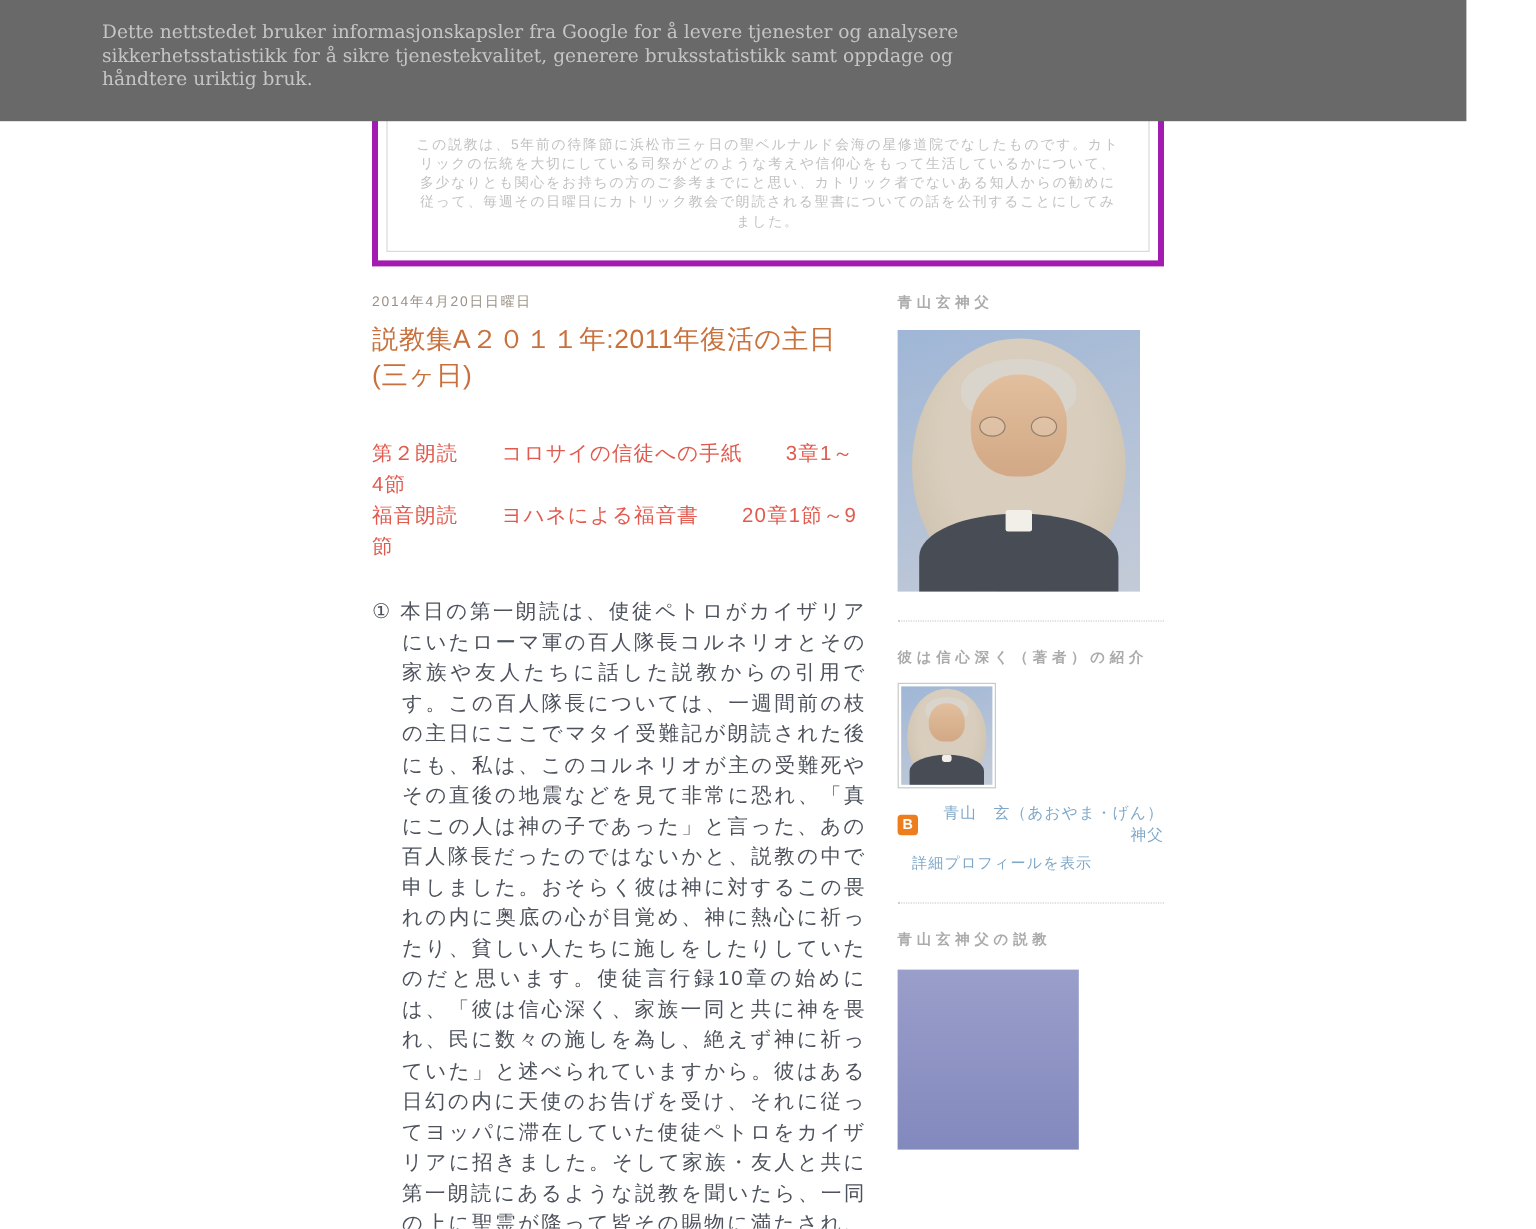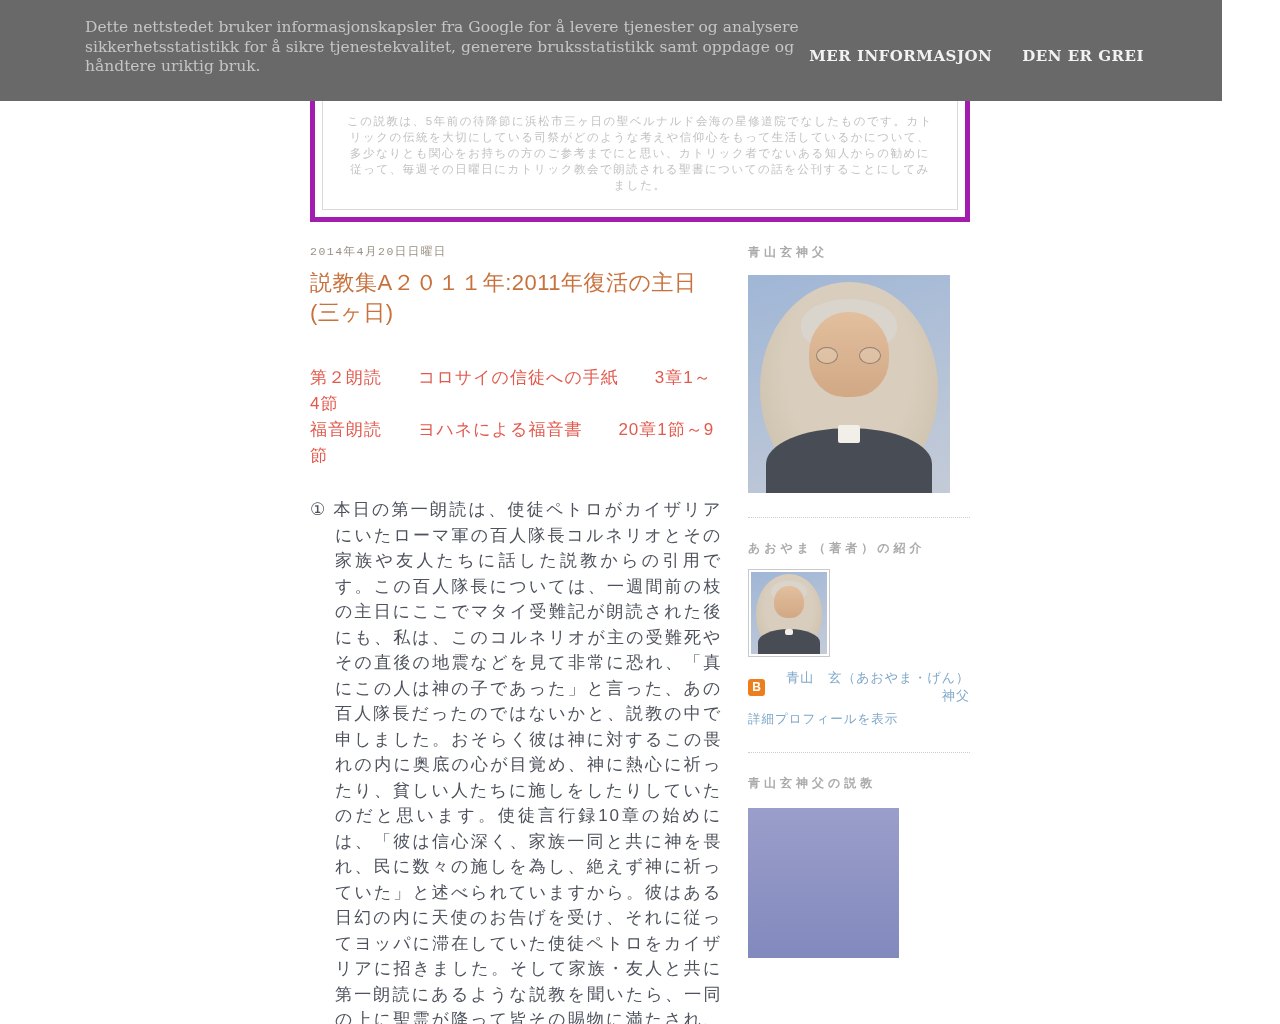--- a/index.html
+++ b/index.html
@@ -42,21 +42,21 @@
     color:#c2c2c2; font-size:11.5px; line-height:16px; letter-spacing:1.5px;
     text-align:center;
   }
 
   
   .columns { display:flex; margin-top:22px; }
   .main-col { width:412px; }
   .side-col { width:222px; margin-left:26px; }
 
   
-  .post-date { color:#9a9084; font-size:11.5px; letter-spacing:1.5px;font-family:Liberation Mono, monospace; }
+  .post-date { color:#9a9084; font-size:11.5px; letter-spacing:1.5px; }
   .post-title {
     margin-top:9px; color:#c8713c; font-size:22px; font-weight:normal;
     letter-spacing:0.5px;
   }
   .readings { margin-top:37px; color:#e25a4e; font-size:17px; line-height:26px; letter-spacing:1px; }
   .post-body {
     margin-top:28px; color:#4d525c; font-size:17px; line-height:25.5px;
     letter-spacing:1.6px; text-align:justify;
     padding-left:25px; text-indent:-25px;
   }
@@ -94,40 +94,36 @@
   .profile-row { margin-top:12px; display:flex; align-items:center; }
   .blogger-icon {
     width:17px; height:17px; border-radius:3px; background:#ee7d1e;
     color:#fff; font-size:12px; font-weight:bold; line-height:17px;
     text-align:center; margin-right:8px; flex:none;
   }
   .profile-link { color:#7fa8c9; font-size:13px; letter-spacing:1px; text-decoration:none;text-align:right; }
   .bio { margin-top:13px; color:#777; font-size:13.5px; line-height:25.5px;
     letter-spacing:1px; text-align:justify; }
   .show-profile-link { display:inline-block; margin-top:6px; color:#7fa8c9;
-    font-size:12.5px; letter-spacing:1px; text-decoration:none; }
+    font-size:12.5px; letter-spacing:1px; text-decoration:none;margin-left:12px; }
 
   
   .book-cover {
     margin-top:16px; width:151px; height:150px; position:relative; overflow:hidden;
     background:linear-gradient(#9a9eca,#8289bd); padding:8px; cursor:pointer;
   }
 </style>
 </head>
 <body>
 
 <div class="cookie-banner">
   <div class="cookie-text">
     <div>Dette nettstedet bruker informasjonskapsler fra Google for å levere tjenester og analysere</div>
     <div>sikkerhetsstatistikk for å sikre tjenestekvalitet, generere bruksstatistikk samt oppdage og</div>
     <div>håndtere uriktig bruk.</div>
-  </div>
-  <div class="cookie-actions">
-    <button class="cookie-btn">MER INFORMASJON</button>
-    <button class="cookie-btn">DEN ER GREI</button>
   </div>
 </div>
 
 <div class="container">
 
   <div class="header-box">
     <div class="header-box-inner">
       <div class="blog-desc">この説教は、5年前の待降節に浜松市三ヶ日の聖ベルナルド会海の星修道院でなしたものです。カトリックの伝統を大切にしている司祭がどのような考えや信仰心をもって生活しているかについて、多少なりとも関心をお持ちの方のご参考までにと思い、カトリック者でないある知人からの勧めに従って、毎週その日曜日にカトリック教会で朗読される聖書についての話を公刊することにしてみました。</div>
     </div>
   </div>
@@ -156,21 +152,21 @@
         <div class="hair"></div>
         <div class="face"></div>
         <div class="eye-l"></div>
         <div class="eye-r"></div>
         <div class="suit"></div>
         <div class="collar"></div>
       </div>
 
       <hr class="sep">
 
-      <h2 class="widget-title">あおやま（著者）の紹介</h2>
+      <h2 class="widget-title">彼は信心深く（著者）の紹介</h2>
       <div class="about-photo-frame">
         <div class="portrait about-photo">
           <div class="oval"></div>
           <div class="hair"></div>
           <div class="face"></div>
           <div class="suit"></div>
           <div class="collar"></div>
         </div>
       </div>
 

